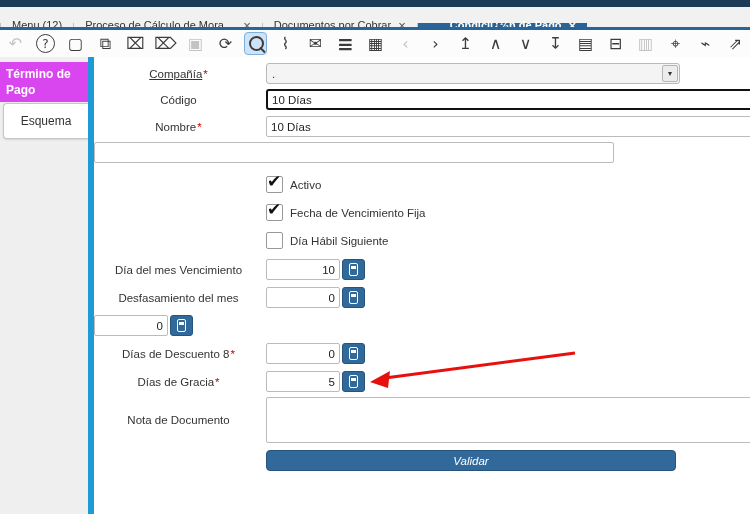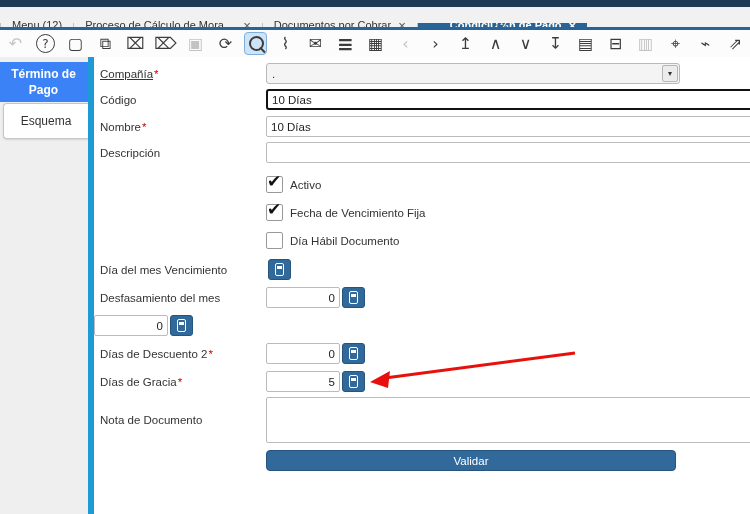--- a/index.html
+++ b/index.html
@@ -34,31 +34,31 @@
   .tbicon[data-name="find-icon"]::before { content:""; position:absolute; left:4px; top:3px;
     width:11px; height:11px; border:2px solid #3c3c3c; border-radius:50%; }
   .tbicon[data-name="find-icon"]::after { content:""; position:absolute; left:14px; top:16px;
     width:7px; height:2px; background:#3c3c3c; transform:rotate(45deg); }
   .tbicon[data-name="menu-lines-icon"] { font-size:20px; font-weight:bold; }
 
   
   .content { position:absolute; left:0; top:57px; width:750px; height:457px; }
   .sidebar { position:absolute; left:0; top:0; width:88px; height:457px; background:#efefef; }
   .side-tab { position:absolute; left:0; width:88px; font-size:12px; }
-  .side-tab.selected { top:5px; height:40px; background:#3b82f6; color:#fff; font-weight:bold;
-    text-align:center; padding:5px 7px 0 6px; line-height:1.3; }
+  .side-tab.selected { top:5px; height:40px; background:#d946ef; color:#fff; font-weight:bold;
+    text-align:left; padding:5px 7px 0 6px; line-height:1.3; }
   .side-tab.plain { top:46px; left:3px; width:85px; height:36px; background:#fff; color:#333;
     border:1px solid #c6c6c6; border-right:none; border-radius:4px 0 0 4px;
     display:flex; align-items:center; justify-content:center; box-shadow:0 1px 2px rgba(0,0,0,.12); }
   .vstrip { position:absolute; left:88px; top:0; width:6px; height:457px; background:#1e9ad6; }
 
   
   .form { position:absolute; left:94px; top:0; width:656px; height:457px; background:#fff; overflow:hidden; }
   .row { position:absolute; left:0; display:flex; align-items:center; width:700px; }
-  .lbl { width:172px; text-align:left; padding-right:9px; font-size:11.5px; color:#333; flex:0 0 172px;padding-left:6px; }
+  .lbl { width:172px; text-align:center; padding-right:9px; font-size:11.5px; color:#333; flex:0 0 172px;padding-left:6px; }
   .lbl .req { color:#cc0000; margin-left:1px; }
   .lbl .link { text-decoration:underline; }
   input.txt { height:21px; border:1px solid #bbb; border-radius:2px; font-size:11.5px; color:#222;
     padding:0 4px; font-family:inherit; background:#fff; }
   input.txt.wide { width:520px; }
   input.txt.focused { border:2px solid #111; border-radius:3px; }
   input.txt.num { width:74px; text-align:right; }
   .combo { position:relative; width:414px; height:21px; background:#f4f4f4; border:1px solid #b9b9b9;
     border-radius:3px; font-size:11.5px; color:#333; display:flex; align-items:center; padding:0 5px; }
   .combo .dd { position:absolute; right:1px; top:1px; width:16px; height:17px; background:#ececec;
@@ -69,21 +69,21 @@
   .calc-glyph { width:9px; height:13px; border:1px solid #fff; border-radius:2px; position:relative; }
   .calc-glyph::after { content:""; position:absolute; left:1px; right:1px; top:2px; height:3px; background:#fff; }
   .cb { width:17px; height:17px; border:1px solid #999; border-radius:2px; background:#fff; position:relative; }
   .cb.checked::after { content:"\2714"; position:absolute; left:0px; top:-6px; font-size:17px;
     font-weight:bold; color:#111; font-family:"DejaVu Sans",sans-serif; }
   .cb-label { font-size:11.5px; color:#333; margin-left:7px; }
   textarea.nota { width:520px; height:46px; border:1px solid #bbb; border-radius:2px; resize:none;
     font-size:11.5px; font-family:inherit; padding:2px 4px; }
   .validar { width:410px; height:21px; background:#30699a; color:#fff; border:1px solid #26547c;
     border-radius:4px; font-size:11.5px; font-family:inherit; display:flex; align-items:center;
-    justify-content:center; }
+    justify-content:center;font-style:italic; }
   .arrow-svg { position:absolute; left:0; top:0; width:656px; height:457px; pointer-events:none; }
 </style>
 </head>
 <body>
 
 <div class="screen" data-name="app-window">
 
   <div class="topbar" data-name="top-navy-bar"></div>
 
   <div class="tabrow" data-name="window-tab-bar">
@@ -161,44 +161,44 @@
       </div>
 
       <div class="row" style="top:59px" data-name="field-row-nombre">
         <div class="lbl" data-name="nombre-label">
           <span>Nombre</span><span class="req" data-name="required-marker">*</span>
         </div>
         <input class="txt wide" data-name="nombre-input" value="10 Días" style="">
       </div>
 
       <div class="row" style="top:85px" data-name="field-row-descripcion">
-        <div class="lbl" data-name="descripcion-label"><span>Descripción</span></div>
         <input class="txt wide" data-name="descripcion-input" value="" style="">
       </div>
 
       <div class="row" style="top:119px" data-name="field-row-activo">
         <div class="lbl"></div>
         <span class="cb checked" data-name="activo-checkbox"></span>
         <span class="cb-label" data-name="activo-label">Activo</span>
       </div>
 
       <div class="row" style="top:147px" data-name="field-row-fecha-vencimiento-fija">
         <div class="lbl"></div>
         <span class="cb checked" data-name="fecha-vencimiento-fija-checkbox"></span>
         <span class="cb-label" data-name="fecha-vencimiento-fija-label">Fecha de Vencimiento Fija</span>
       </div>
 
       <div class="row" style="top:175px" data-name="field-row-dia-habil-siguiente">
         <div class="lbl"></div>
         <span class="cb" data-name="dia-habil-siguiente-checkbox"></span>
-        <span class="cb-label" data-name="dia-habil-siguiente-label">Día Hábil Documento</span>
+        <span class="cb-label" data-name="dia-habil-siguiente-label">Día Hábil Siguiente</span>
       </div>
 
       <div class="row" style="top:202px" data-name="field-row-dia-del-mes-vencimiento">
         <div class="lbl" data-name="dia-del-mes-vencimiento-label"><span>Día del mes Vencimiento</span></div>
+        <input class="txt num" data-name="dia-del-mes-vencimiento-input" value="10" style="">
         <span class="calc-btn" data-name="calculator-button">
             <span class="calc-glyph" data-name="calculator-icon"></span>
           </span>
       </div>
 
       <div class="row" style="top:230px" data-name="field-row-desfasamiento-del-mes">
         <div class="lbl" data-name="desfasamiento-del-mes-label"><span>Desfasamiento del mes</span></div>
         <input class="txt num" data-name="desfasamiento-del-mes-input" value="0" style="">
         <span class="calc-btn" data-name="calculator-button">
             <span class="calc-glyph" data-name="calculator-icon"></span>
@@ -207,21 +207,21 @@
 
       <div class="row" style="top:258px" data-name="field-row-dias-de-descuento">
         <input class="txt num" data-name="dias-de-descuento-input" value="0" style="">
         <span class="calc-btn" data-name="calculator-button">
             <span class="calc-glyph" data-name="calculator-icon"></span>
           </span>
       </div>
 
       <div class="row" style="top:286px" data-name="field-row-dias-de-descuento-2">
         <div class="lbl" data-name="dias-de-descuento-2-label">
-          <span>Días de Descuento 2</span><span class="req" data-name="required-marker">*</span>
+          <span>Días de Descuento 8</span><span class="req" data-name="required-marker">*</span>
         </div>
         <input class="txt num" data-name="dias-de-descuento-2-input" value="0" style="">
         <span class="calc-btn" data-name="calculator-button">
             <span class="calc-glyph" data-name="calculator-icon"></span>
           </span>
       </div>
 
       <div class="row" style="top:314px" data-name="field-row-dias-de-gracia">
         <div class="lbl" data-name="dias-de-gracia-label">
           <span>Días de Gracia</span><span class="req" data-name="required-marker">*</span>

